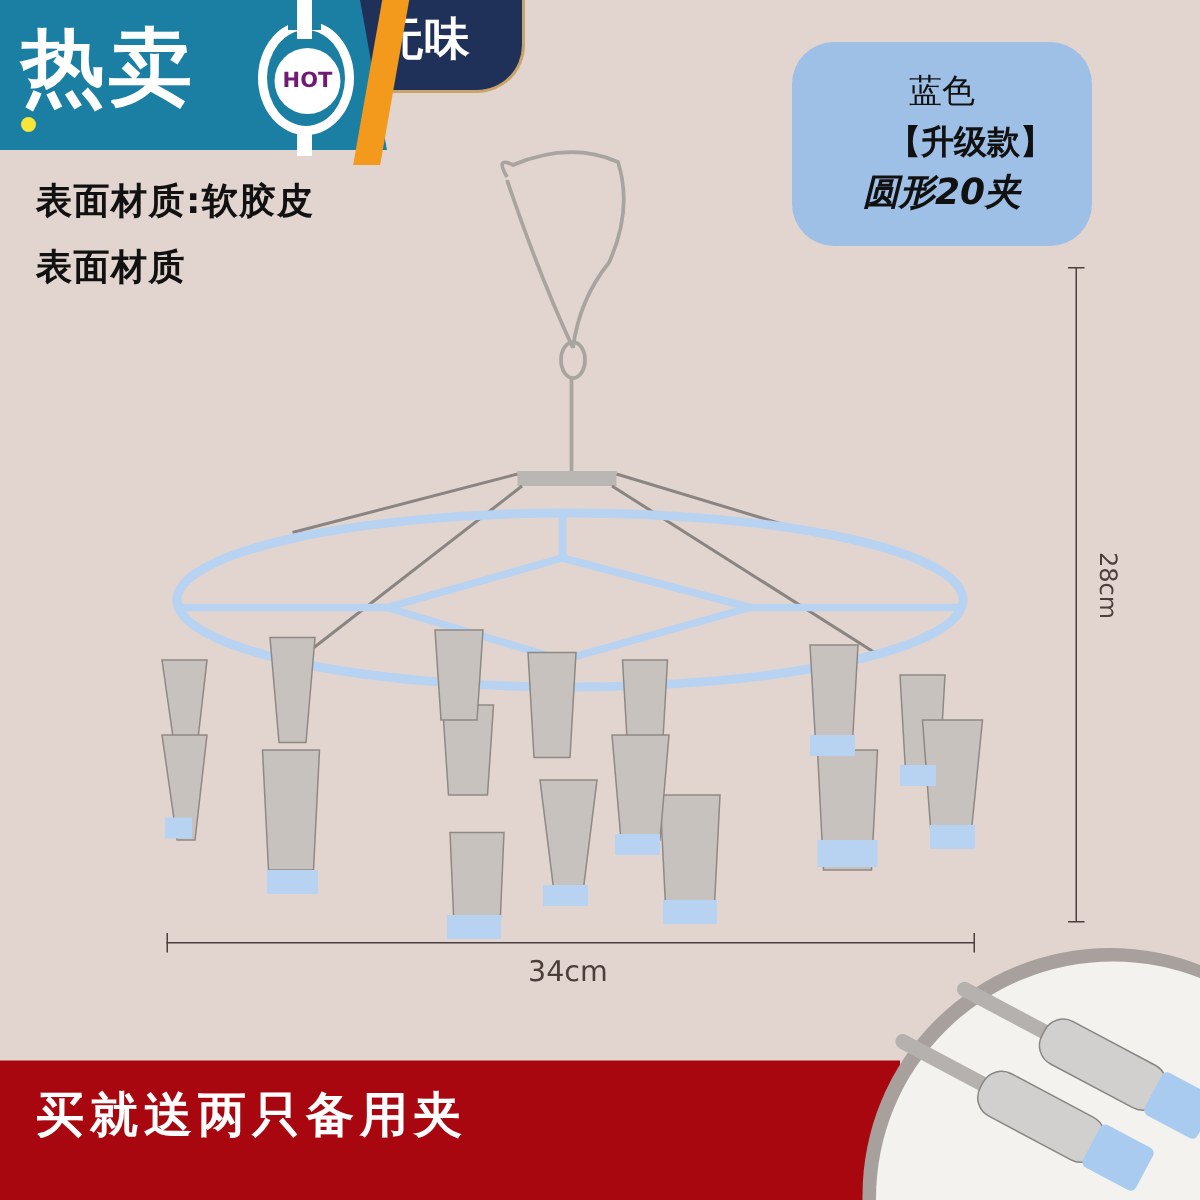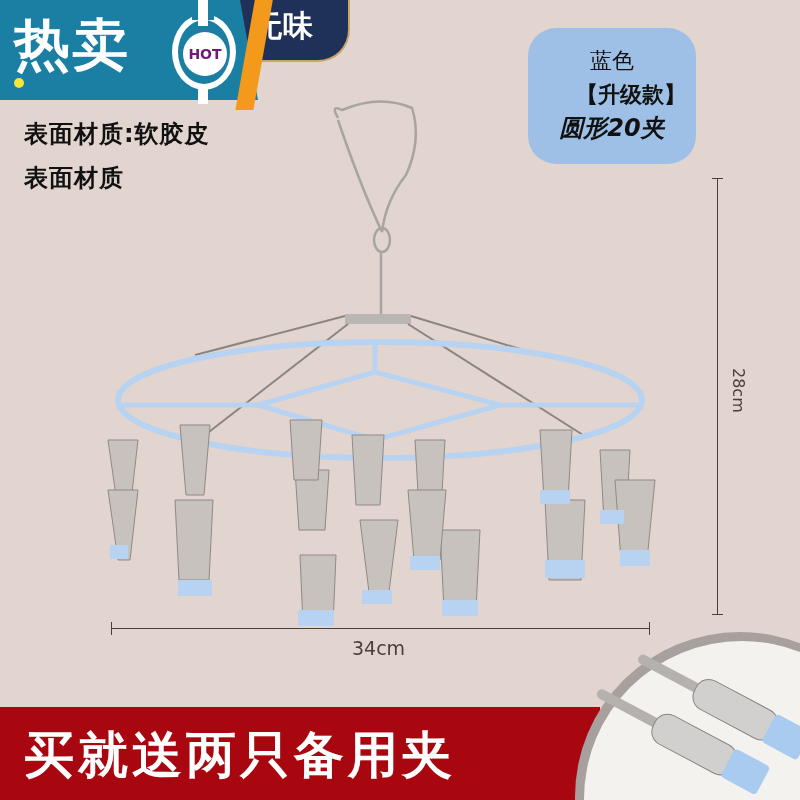--- a/index.html
+++ b/index.html
@@ -13,36 +13,36 @@
   .hot-text{left:14px;top:8px;color:#fff;font-size:56px;font-weight:bold;letter-spacing:2px;}
   .hot-dot{left:14px;top:78px;width:10px;height:10px;border-radius:50%;background:#f7e53a;}
   .hot-ring{left:172px;top:14px;width:64px;height:76px;border:6px solid #fff;border-radius:50%;box-sizing:border-box;}
   .hot-ring-gap-top{left:198px;top:0;width:10px;height:26px;background:#fff;}
   .hot-ring-cut{left:192px;top:12px;width:22px;height:8px;background:#1a7fa3;}
   .hot-ring-gap-bot{left:198px;top:84px;width:10px;height:20px;background:#fff;}
   .hot-inner{left:183px;top:32px;width:44px;height:44px;border-radius:50%;background:#fff;color:#701a75;font-size:14px;font-weight:bold;line-height:44px;text-align:center;}
   
   .mat{left:24px;color:#111;font-size:24px;font-weight:bold;letter-spacing:1px;}
   
-  .card{left:528px;top:28px;width:168px;height:136px;background:#9ec0e6;border-radius:28px;text-align:center;color:#111;}
+  .card{left:528px;top:28px;width:200px;height:136px;background:#9ec0e6;border-radius:28px;text-align:center;color:#111;}
   .card-l1{font-size:22px;margin-top:18px;}
   .card-l2{font-size:22px;font-weight:bold;margin-top:4px;padding-left:38px;}
   .card-l3{font-size:24px;font-weight:bold;margin-top:2px;font-style:italic;}
   
   .vline{left:717px;top:178px;width:1px;height:436px;background:#4a3f3c;}
   .vcap{left:712px;top:614px;width:11px;height:1px;background:#4a3f3c;}
   .vcap-top{left:712px;top:178px;width:11px;height:1px;background:#4a3f3c;}
   .vlabel{left:716px;top:368px;color:#4a3f3c;font-size:16px;transform:rotate(90deg);transform-origin:left top;left:748px;}
   .hline{left:111px;top:628px;width:539px;height:1px;background:#4a3f3c;}
   .hcap-l{left:111px;top:622px;width:1px;height:13px;background:#4a3f3c;}
   .hcap-r{left:649px;top:622px;width:1px;height:13px;background:#4a3f3c;}
   .hlabel{left:352px;top:637px;color:#4a3f3c;font-size:19px;}
   
   .red{left:0;top:707px;width:600px;height:93px;background:#a8070f;}
-  .red-text{left:24px;top:722px;color:#fff;font-size:50px;font-weight:bold;letter-spacing:4px;}
+  .red-text{left:24px;top:722px;color:#fff;font-size:32px;font-weight:bold;letter-spacing:4px;}
   
   .inset{left:575px;top:632px;width:330px;height:330px;border-radius:50%;background:#a7a09c;}
   .inset-inner{left:584px;top:641px;width:316px;height:316px;border-radius:50%;background:#f3f2ee;}
   
   .product{left:0;top:0;width:800px;height:800px;}
 </style>
 </head>
 <body>
 
 <svg class="abs product" viewBox="0 0 800 800">

